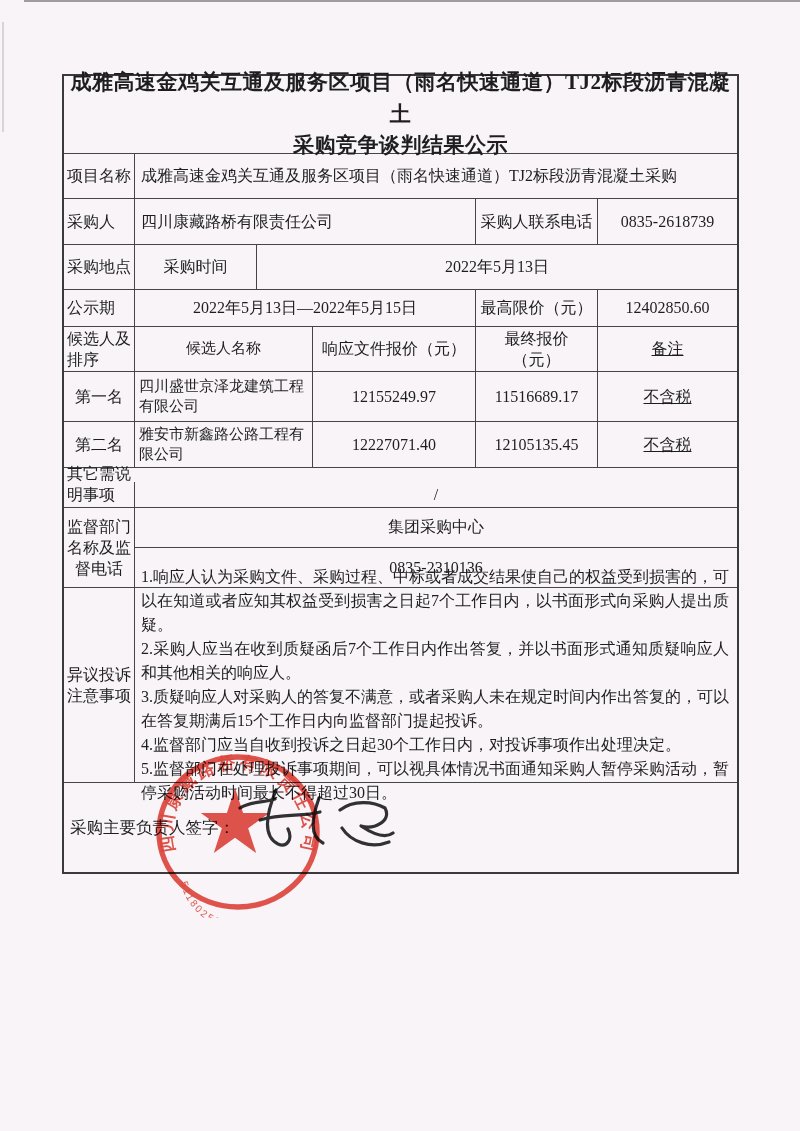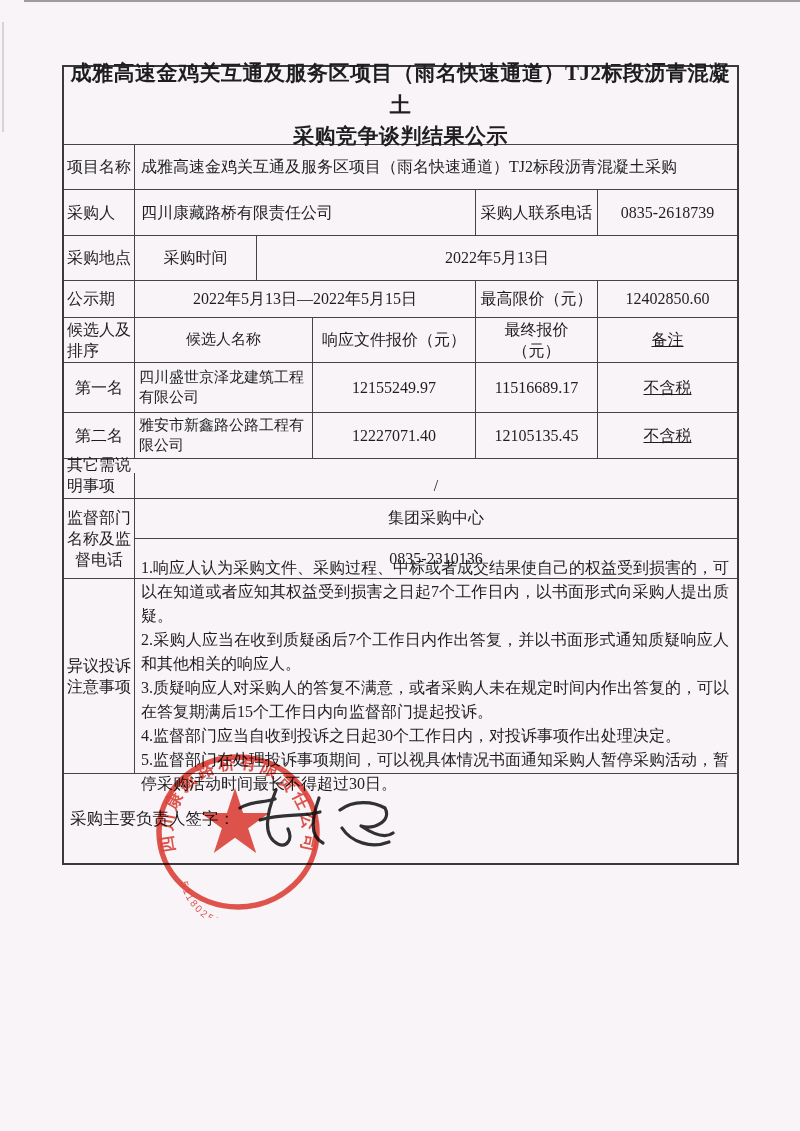--- a/index.html
+++ b/index.html
@@ -8,21 +8,21 @@
     position:relative; width:800px; height:1131px;
     background:#f8f4f7; overflow:hidden;
     font-family:"Liberation Serif","DejaVu Serif",serif;
     color:#1e1e20;
   }
   
   .scan-topline { position:absolute; top:0; left:24px; width:776px; height:2px; background:#55525a; opacity:.55; }
   .scan-leftedge { position:absolute; top:22px; left:2px; width:2px; height:110px; background:#d9d2d9; }
 
   
-  .tbl { position:absolute; left:62px; top:65px; width:677px; border:2px solid #3a3a3c; background:transparent; }
+  .tbl { position:absolute; left:62px; top:74px; width:677px; border:2px solid #3a3a3c; background:transparent; }
   .row { display:flex; border-top:1.5px solid #454547; align-items:stretch; }
   .row:first-child { border-top:none; }
   .cell { border-left:1.5px solid #454547; display:flex; align-items:center; padding:2px 6px; font-size:16px; line-height:1.32; }
   .cell:first-child { border-left:none; }
 
   .h-title { height:77px; }
   .h-a { height:45px; } .h-b { height:46px; } .h-c { height:45px; } .h-d { height:37px; }
   .h-e { height:45px; } .h-f { height:50px; } .h-g { height:46px; } .h-h { height:40px;align-items:flex-end; }
   .h-i { height:80px; } .h-j { height:195px; } .h-k { height:90px; }
 

